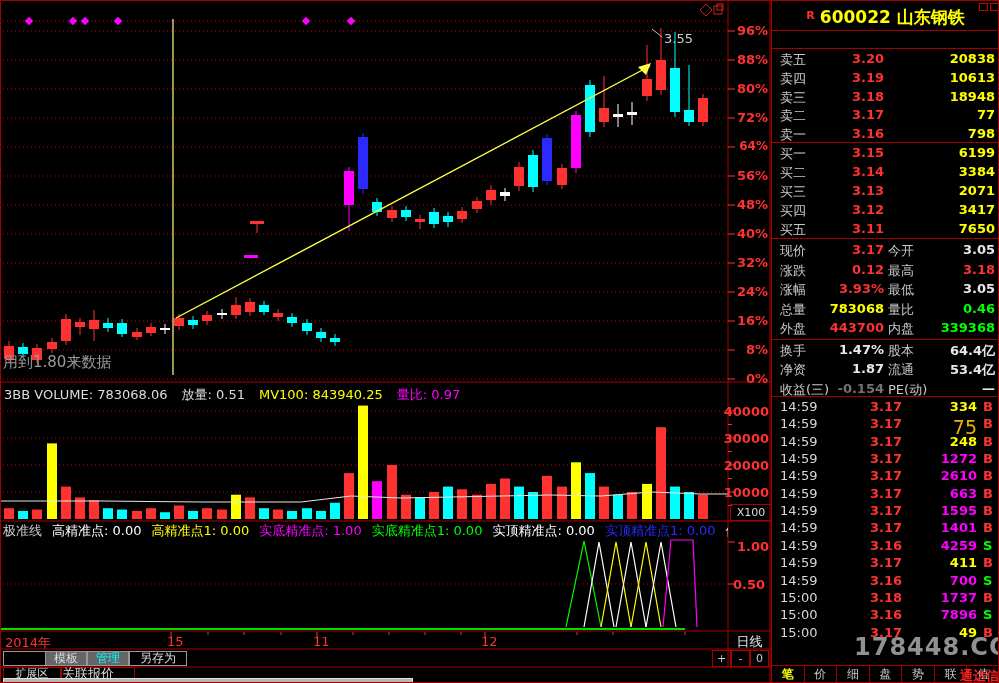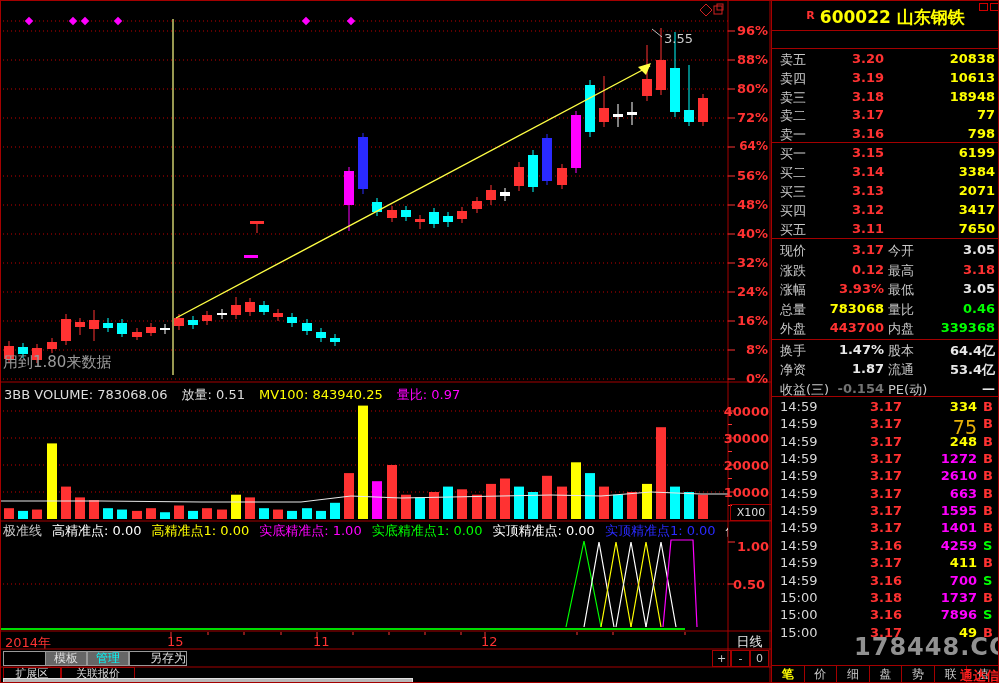--- a/index.html
+++ b/index.html
@@ -307,25 +307,25 @@
   <div id="zoom-btns">
       <div class="abs" style="left: 711px; top: 649px; width: 17px; height: 15px; border: 1px solid rgb(164, 0, 0); color: rgb(204, 204, 204); font-size: 11px; text-align: center; line-height: 15px;">+</div>
       <div class="abs" style="left: 730px; top: 649px; width: 17px; height: 15px; border: 1px solid rgb(164, 0, 0); color: rgb(204, 204, 204); font-size: 11px; text-align: center; line-height: 15px;">-</div>
       <div class="abs" style="left: 749px; top: 649px; width: 17px; height: 15px; border: 1px solid rgb(164, 0, 0); color: rgb(204, 204, 204); font-size: 11px; text-align: center; line-height: 15px;">0</div>
     </div>
 
   <div id="tabs-row1">
       <div class="abs" style="left: 2px; top: 650px; width: 40px; height: 13px; border: 1px solid rgb(153, 153, 153); font-size: 16px; line-height: 13px; text-align: center; color: #ef4444; padding-left: 40px;">指标</div>
       <div class="abs" style="left: 44px; top: 650px; width: 40px; height: 13px; border: 1px solid rgb(153, 153, 153); font-size: 12px; line-height: 13px; text-align: center; color: rgb(221, 221, 221); background: rgb(102, 102, 102);">模板</div>
       <div class="abs" style="left: 86px; top: 650px; width: 40px; height: 13px; border: 1px solid rgb(153, 153, 153); font-size: 12px; line-height: 13px; text-align: center; background: rgb(102, 102, 102); color: rgb(0, 255, 255);">管理</div>
-      <div class="abs" style="left: 128px; top: 650px; width: 56px; height: 13px; border: 1px solid rgb(153, 153, 153); font-size: 12px; line-height: 13px; text-align: right; color: rgb(221, 221, 221);">另存为</div>
+      <div class="abs" style="left: 128px; top: 650px; width: 56px; height: 13px; border: 1px solid rgb(153, 153, 153); font-size: 12px; line-height: 13px; text-align: center; color: rgb(221, 221, 221);">另存为</div>
     </div>
   <div id="tabs-row2">
       <div class="abs" style="left: 2px; top: 666px; width: 56px; height: 11px; border: 1px solid rgb(164, 0, 0); font-size: 11px; line-height: 11px; text-align: center; color: rgb(221, 221, 221);">扩展区</div>
-      <div class="abs" style="left: 60px; top: 666px; width: 72px; height: 11px; border: 1px solid rgb(164, 0, 0); font-size: 11px; line-height: 11px; text-align: center; color: rgb(221, 221, 221);">关联报价</div>
+      <div class="abs" style="left: 60px; top: 666px; width: 72px; height: 11px; border: 1px solid rgb(164, 0, 0); font-size: 13px; line-height: 11px; text-align: left; color: rgb(221, 221, 221);">关联报价</div>
     </div>
   <div class="abs" style="left:2px;top:677px;width:408px;height:5px;background:#b8b8b8;border:1px solid #e0e0e0;"></div>
 
   <div class="abs" style="left:978px;top:2px;width:7px;height:6px;border:1px solid #d00000;"></div>
   <div class="abs" style="left:989px;top:2px;width:7px;height:6px;border:1px solid #d00000;"></div>
 
   <div id="quote">
     <div class="abs" style="left:0;top:0;width:227px;height:29px;text-align:center;line-height:29px;">
       <span style="color:#ff3232;font-size:11px;font-weight:bold;vertical-align:4px;">R</span>
       <span style="color:#ffff00;font-size:17px;font-weight:bold;">600022 山东钢铁</span>

